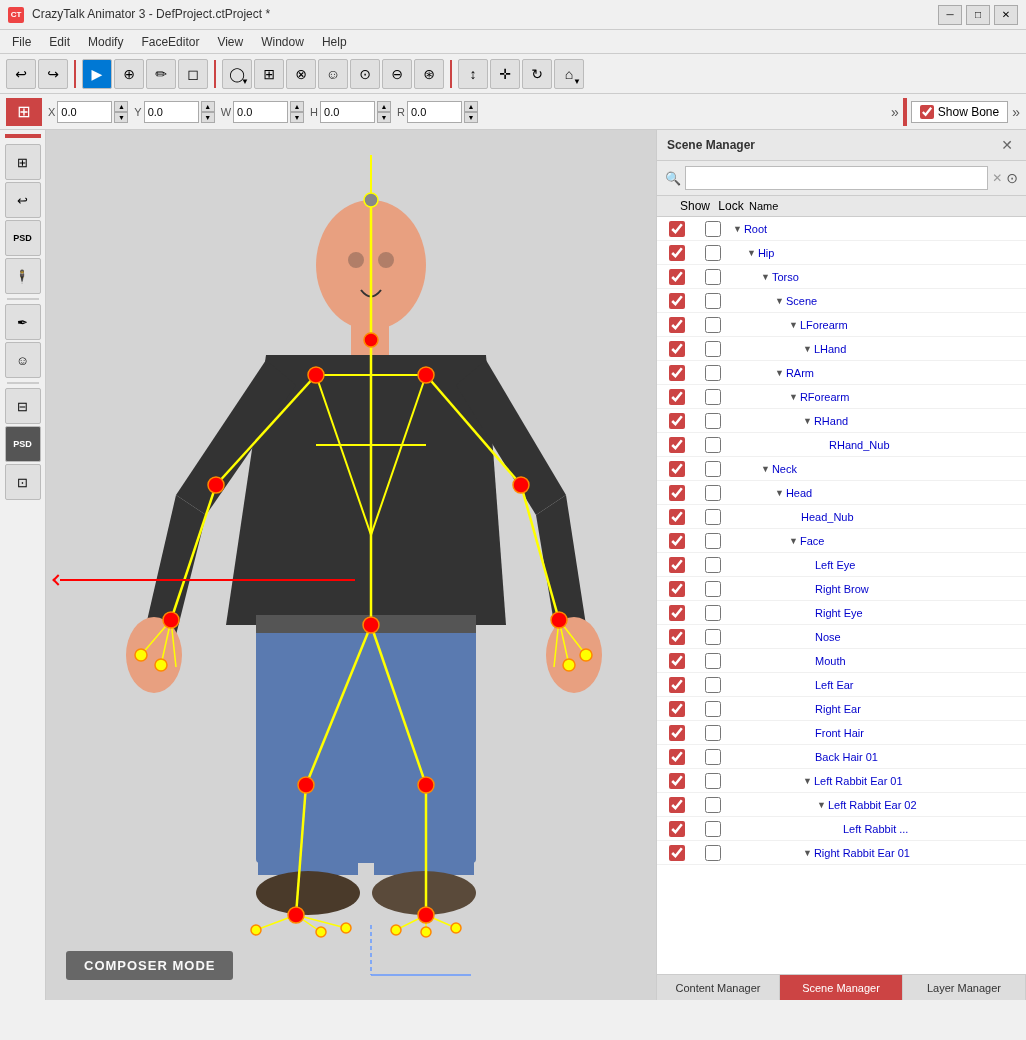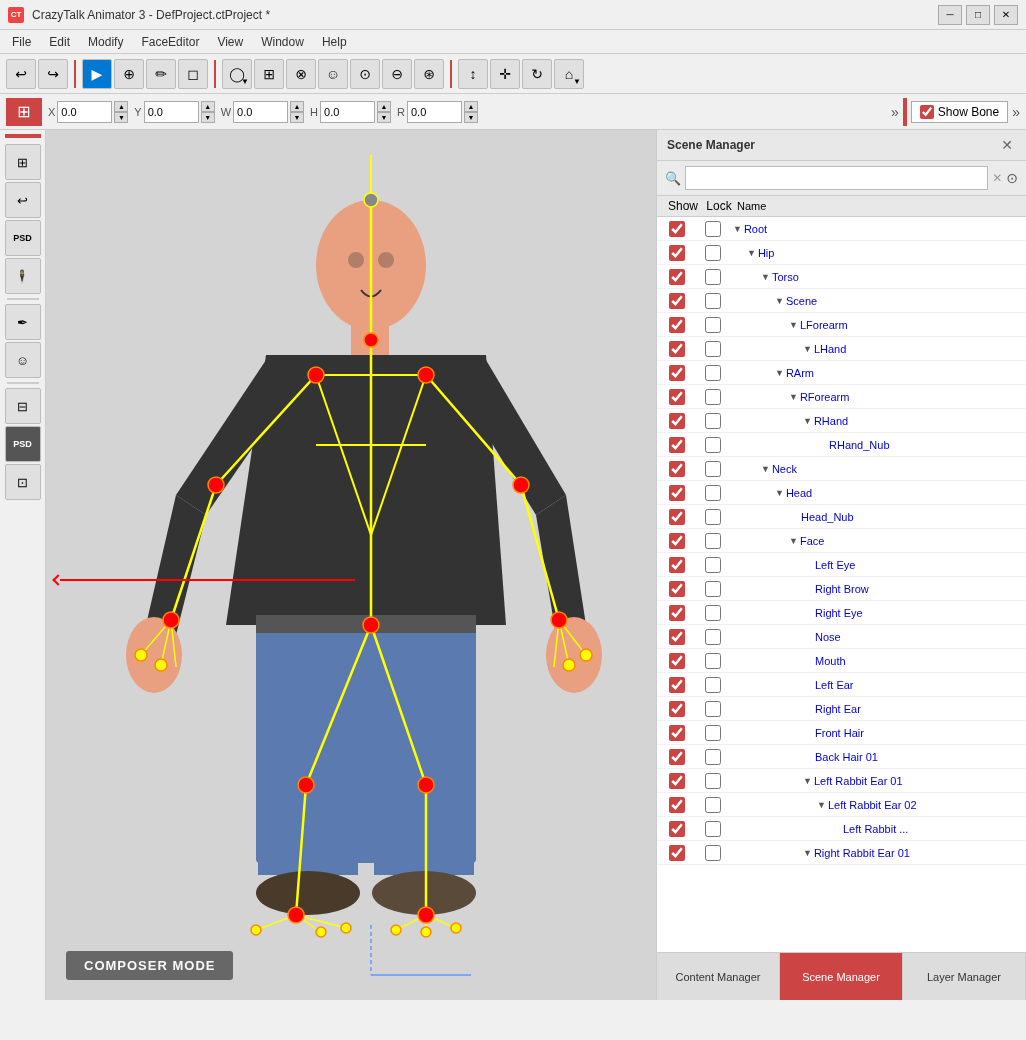--- a/index.html
+++ b/index.html
@@ -3,21 +3,21 @@
   <meta charset="utf-8">
   <style>
     * { box-sizing: border-box; margin: 0; padding: 0; }
     body { font-family: 'Segoe UI', Arial, sans-serif; font-size: 12px; background: #f0f0f0; width: 1026px; height: 1040px; overflow: hidden; }
 
     
     #title-bar {
       height: 30px; background: #f0f0f0; display: flex; align-items: center;
       padding: 0 8px; border-bottom: 1px solid #ccc; justify-content: space-between;
     }
-    #title-bar-left { display: flex; align-items: center; gap: 8px; }
+    #title-bar-left { display: flex; gap: 8px; }
     #title-bar-icon { width: 16px; height: 16px; background: #e44; border-radius: 2px; display: flex; align-items: center; justify-content: center; }
     #title-bar-title { font-size: 12px; color: #333; }
     #title-bar-controls { display: flex; gap: 4px; }
     .title-btn { width: 24px; height: 20px; background: #e0e0e0; border: 1px solid #aaa; display: flex; align-items: center; justify-content: center; cursor: pointer; font-size: 10px; }
 
     
     #menu-bar {
       height: 24px; background: #f0f0f0; display: flex; align-items: center;
       padding: 0 4px; border-bottom: 1px solid #ccc; gap: 2px;
     }
@@ -88,21 +88,21 @@
     .panel-close-btn { width: 18px; height: 18px; background: none; border: none; cursor: pointer; font-size: 14px; color: #666; display: flex; align-items: center; justify-content: center; }
 
     
     #search-bar { padding: 5px 8px; background: #ebebeb; border-bottom: 1px solid #ccc; display: flex; align-items: center; gap: 4px; }
     #search-input { flex: 1; height: 24px; border: 1px solid #bbb; background: white; padding: 0 6px; font-size: 11px; }
     .search-clear { color: #999; cursor: pointer; font-size: 12px; }
     .search-expand { color: #555; cursor: pointer; font-size: 14px; }
 
     
     #tree-header {
-      display: flex; align-items: center; padding: 3px 8px;
+      display: flex; align-items: center; padding: 3px 20px;
       background: #e8e8e8; border-bottom: 1px solid #ccc;
     }
 
     
     #tree-list {
       flex: 1; overflow-y: auto; background: white;
     }
     .tree-row {
       display: flex; align-items: center; height: 24px; padding: 0 4px;
       border-bottom: 1px solid #f0f0f0;
@@ -111,21 +111,21 @@
     .tree-lock-check { width: 16px; height: 16px; margin-right: 4px; }
     .tree-col-show-cell { width: 36px; display: flex; align-items: center; justify-content: center; }
     .tree-col-lock-cell { width: 36px; display: flex; align-items: flex-end; justify-content: center; }
     .tree-col-name-cell { flex: 1; display: flex; align-items: center; font-size: 11px; }
     .tree-indent { display: inline-block; }
     .tree-arrow { font-size: 9px; color: #555; margin-right: 2px; cursor: pointer; }
     .tree-name { color: #0000cc; }
 
     
     #bottom-tabs {
-      height: 48px; display: flex; border-top: 1px solid #ccc; background: #e0e0e0;
+      height: 26px; display: flex; border-top: 1px solid #ccc; background: #e0e0e0;
     }
     .bottom-tab {
       flex: 1; display: flex; align-items: center; justify-content: center;
       font-size: 11px; cursor: pointer; border-right: 1px solid #ccc;
     }
     .bottom-tab.active { background: #c44; color: white; }
     .bottom-tab:not(.active) { background: #ddd; color: #333; }
 
     
     #tree-list::-webkit-scrollbar { width: 10px; }

